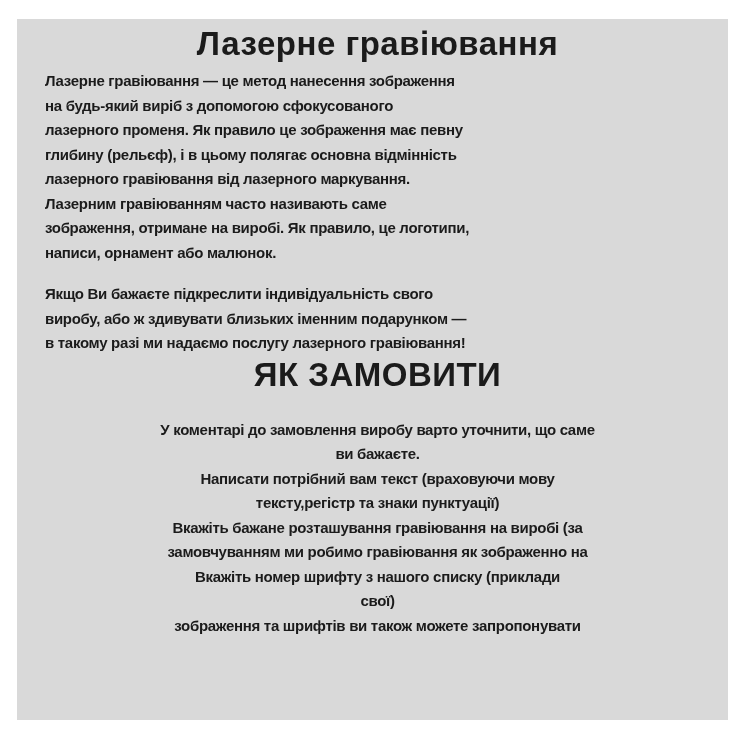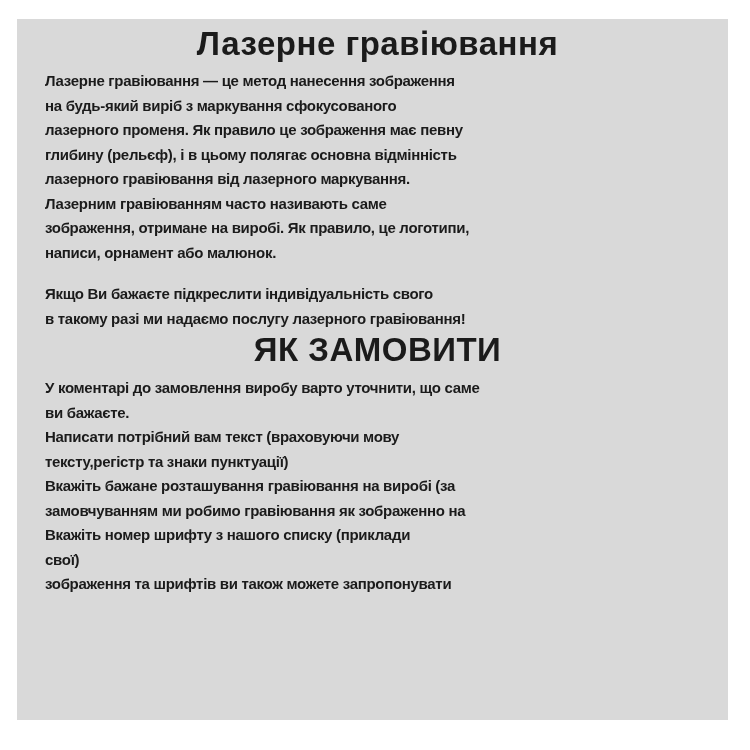--- a/index.html
+++ b/index.html
@@ -45,43 +45,44 @@
   }
   .para .line {
     font-size: 15px;
     line-height: 24.5px;
     letter-spacing: -0.3px;
     white-space: nowrap;
   }
   .para-intro   { margin-top: 6px; }
   .para-offer   { margin-top: 17px; }
   .heading-how  { }
-  .para-how     { margin-top: 7px; }
+  .para-how     { margin-top: 24px; text-align: center; }
 </style>
 </head>
 <body>
 
 <div class="page">
   <div class="panel">
 
     <h1 class="heading heading-main">Лазерне гравіювання</h1>
 
     <div class="para para-intro">
       <div class="line">Лазерне гравіювання — це метод нанесення зображення</div>
-      <div class="line">на будь-який виріб з маркування сфокусованого</div>
+      <div class="line">на будь-який виріб з допомогою сфокусованого</div>
       <div class="line">лазерного променя. Як правило це зображення має певну</div>
       <div class="line">глибину (рельєф), і в цьому полягає основна відмінність</div>
       <div class="line">лазерного гравіювання від лазерного маркування.</div>
       <div class="line">Лазерним гравіюванням часто називають саме</div>
       <div class="line">зображення, отримане на виробі. Як правило, це логотипи,</div>
       <div class="line">написи, орнамент або малюнок.</div>
     </div>
 
     <div class="para para-offer">
       <div class="line">Якщо Ви бажаєте підкреслити індивідуальність свого</div>
+      <div class="line">виробу, або ж здивувати близьких іменним подарунком —</div>
       <div class="line">в такому разі ми надаємо послугу лазерного гравіювання!</div>
     </div>
 
     <h2 class="heading heading-how">ЯК ЗАМОВИТИ</h2>
 
     <div class="para para-how">
       <div class="line">У коментарі до замовлення виробу варто уточнити, що саме</div>
       <div class="line">ви бажаєте.</div>
       <div class="line">Написати потрібний вам текст (враховуючи мову</div>
       <div class="line">тексту,регістр та знаки пунктуації)</div>

